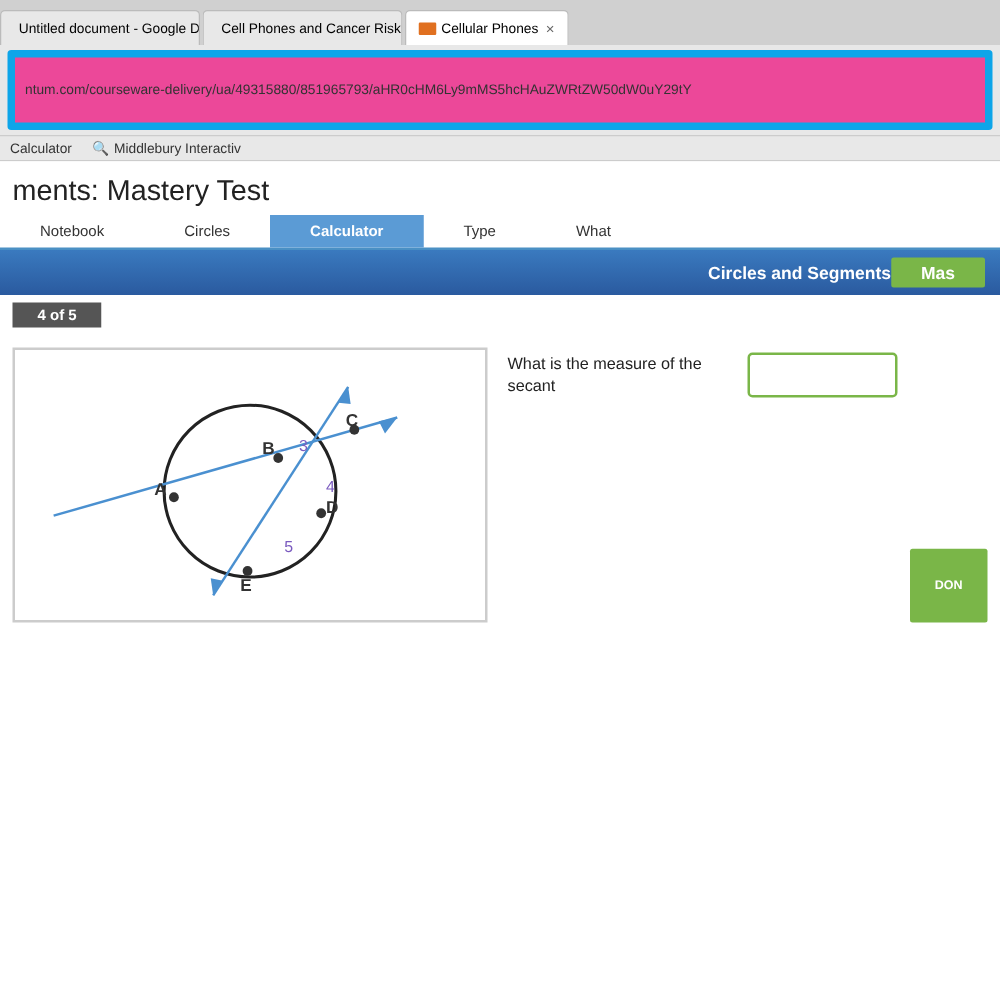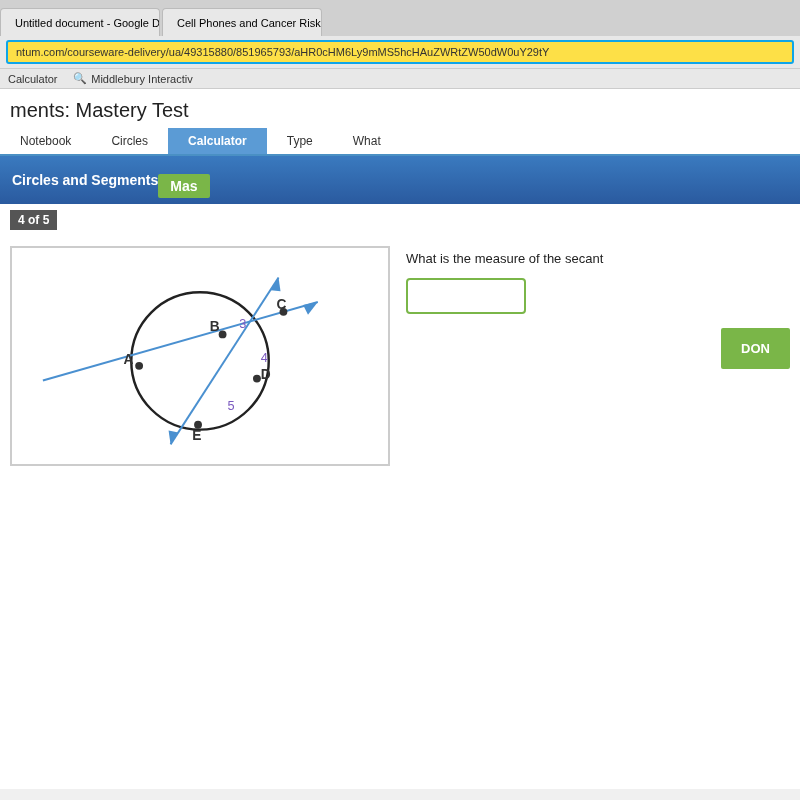--- a/index.html
+++ b/index.html
@@ -48,23 +48,23 @@
       z-index: 2;
     }
 
     .tab-close {
       margin-left: 6px;
       font-size: 12px;
       color: #666;
     }
 
     .address-bar {
-      background: #fde047;
-      border: 2px solid #0ea5e9;
-      padding: 4px 8px;
+      background: #ec4899;
+      border: 6px solid #0ea5e9;
+      padding: 20px 8px;
       font-size: 11px;
       color: #333;
       margin: 4px 6px;
       border-radius: 3px;
     }
 
     .bookmarks-bar {
       display: flex;
       align-items: center;
       padding: 3px 8px;
@@ -83,35 +83,35 @@
     }
 
     
     .page-content {
       background: #fff;
       height: calc(800px - 100px);
       overflow: hidden;
     }
 
     .page-title {
-      font-size: 20px;
+      font-size: 23px;
       font-weight: normal;
       padding: 10px 10px 6px 10px;
       color: #222;
     }
 
     
     .tool-tabs {
       display: flex;
       border-bottom: 2px solid #4a90c4;
       background: #fff;
     }
 
     .tool-tab {
-      padding: 6px 20px;
+      padding: 6px 32px;
       font-size: 12px;
       color: #333;
       cursor: pointer;
       border: none;
       background: transparent;
     }
 
     .tool-tab.active {
       background: #5b9bd5;
       color: #fff;
@@ -120,40 +120,39 @@
 
     
     .section-header {
       background: linear-gradient(to bottom, #3a7abf, #2a5a9f);
       color: #fff;
       padding: 6px 12px;
       font-size: 14px;
       font-weight: bold;
       display: flex;
       align-items: center;
-      justify-content: flex-start;
+      justify-content: flex-end;
     }
 
     .mastery-badge {
       background: #7ab648;
       color: #fff;
       font-size: 14px;
       font-weight: bold;
-      padding: 4px 12px;
+      padding: 4px 24px;
       border-radius: 2px;
-      margin-top: 12px;
     }
 
     
     .question-counter {
       background: #555;
       color: #fff;
       font-size: 12px;
       font-weight: bold;
-      padding: 3px 8px;
+      padding: 3px 20px;
       display: inline-block;
       margin: 6px 10px;
     }
 
     
     .question-area {
       display: flex;
       padding: 10px;
       gap: 16px;
     }
@@ -170,21 +169,20 @@
 
     .diagram-svg {
       width: 100%;
       height: 100%;
     }
 
     
     .question-right {
       flex: 1;
       display: flex;
-      flex-direction: column;
       gap: 10px;
       padding-top: 4px;
     }
 
     .question-text {
       font-size: 13px;
       color: #222;
       line-height: 1.4;
     }
 
@@ -202,22 +200,22 @@
       padding: 4px 8px;
       font-size: 14px;
       outline: none;
       text-align: center;
     }
 
     .done-button {
       background: #7ab648;
       color: #fff;
       border: none;
-      padding: 13px 20px;
-      font-size: 13px;
+      padding: 24px 20px;
+      font-size: 10px;
       font-weight: bold;
       cursor: pointer;
       border-radius: 2px;
       align-self: flex-end;
       margin-top: 4px;
     }
 
     .tab-icon {
       display: inline-block;
       width: 14px;
@@ -243,20 +241,25 @@
     <div class="tab">
       <span class="tab-icon"></span>
       <span>Untitled document - Google Doc</span>
 
     </div>
     <div class="tab">
       <span class="tab-icon tab-icon-blue"></span>
       <span>Cell Phones and Cancer Risk Fa</span>
 
     </div>
+    <div class="tab active">
+      <span class="tab-icon tab-icon-orange"></span>
+      <span>Cellular Phones</span>
+      <span class="tab-close">×</span>
+    </div>
   </div>
   <div class="address-bar">ntum.com/courseware-delivery/ua/49315880/851965793/aHR0cHM6Ly9mMS5hcHAuZWRtZW50dW0uY29tY</div>
   <div class="bookmarks-bar">
     <div class="bookmark-item">
       <span>Calculator</span>
     </div>
     <div class="bookmark-item">
       <span>🔍</span>
       <span>Middlebury Interactiv</span>
     </div>

